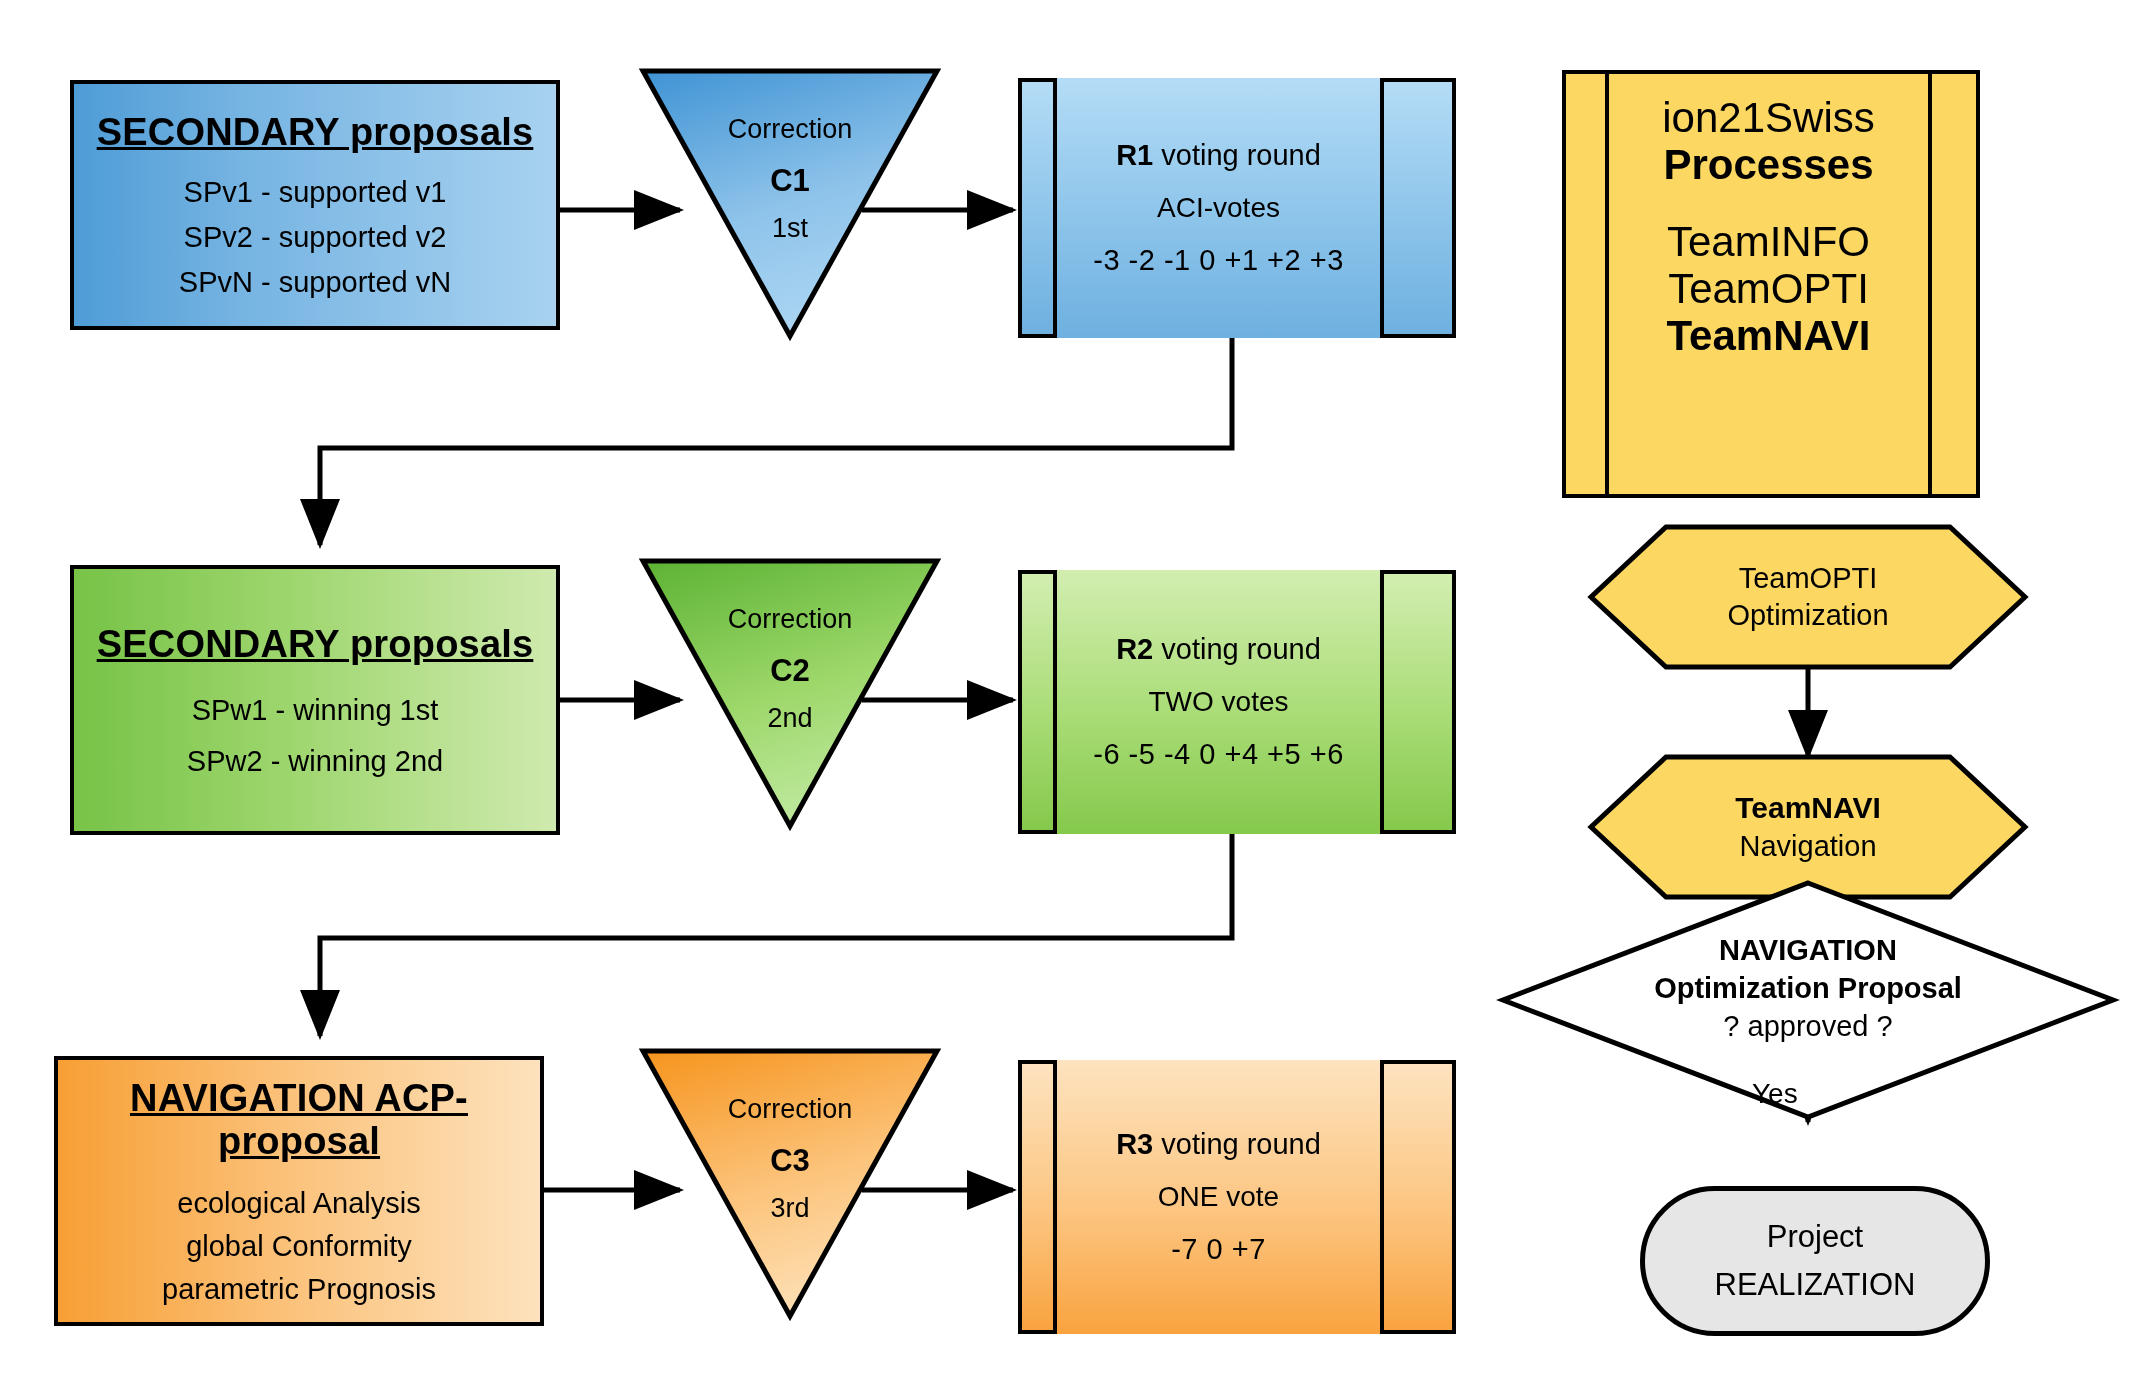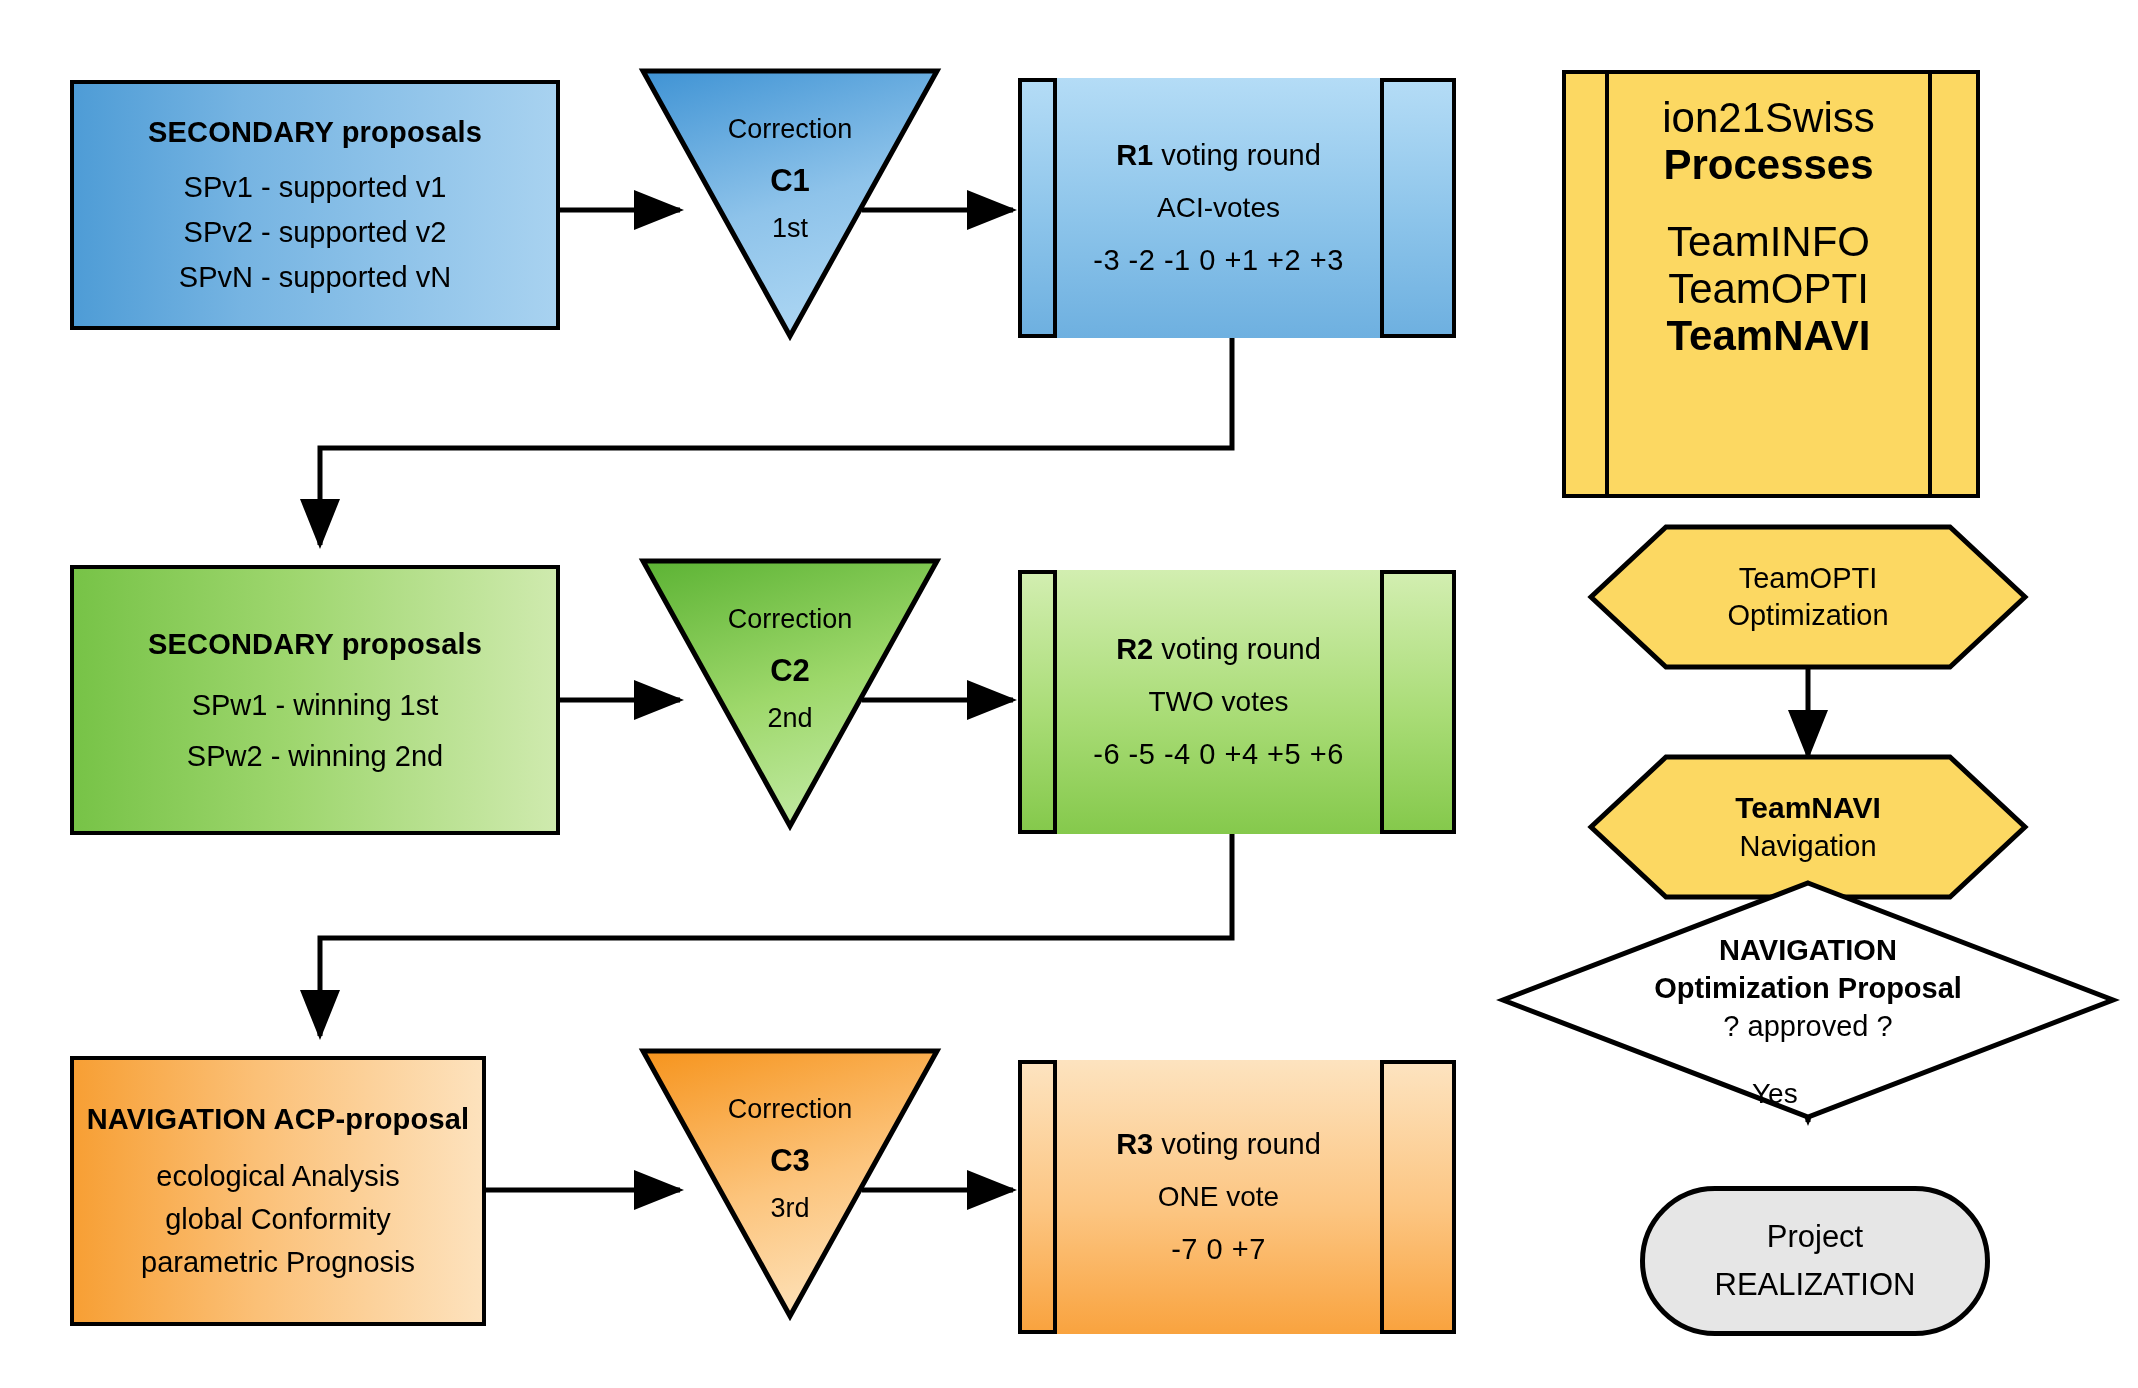--- a/index.html
+++ b/index.html
@@ -5,21 +5,21 @@
   html,body{margin:0;padding:0;background:#ffffff;}
   body{width:2138px;height:1388px;position:relative;overflow:hidden;
        font-family:"Liberation Sans","DejaVu Sans",sans-serif;color:#000;}
   #stage{position:absolute;left:0;top:0;width:2138px;height:1388px;}
 
   .node{position:absolute;box-sizing:border-box;}
 
   
   .rect{border:4px solid #000;display:flex;flex-direction:column;
         align-items:center;justify-content:center;text-align:center;}
-  .rect .ttl{font-weight:bold;font-size:29px;letter-spacing:.2px;}
+  .rect .ttl{font-weight:bold;font-size:38px;letter-spacing:.2px;text-decoration:underline;}
   .rect .ln{font-size:29px;}
 
   .blue-box  {background:linear-gradient(90deg,#4e9cd6 0%,#76b4e2 35%,#a8d2f0 100%);}
   .green-box {background:linear-gradient(90deg,#77c347 0%,#9ed66e 45%,#cfeaae 100%);}
   .orange-box{background:linear-gradient(90deg,#f79f34 0%,#fbc077 45%,#fde2bd 100%);}
 
   
   .vote{border:4px solid #000;position:absolute;display:flex;
         align-items:center;justify-content:center;}
   .vote .inner{position:absolute;top:-4px;bottom:-4px;border-left:4px solid #000;
@@ -161,21 +161,21 @@
   <div class="vote green-vote" style="left:1018px;top:570px;width:430px;height:256px;">
     <div class="inner green-vote" style="left:31px;right:68px;">
       <div class="ttl">
         <b>R2</b><span> voting round</span>
       </div>
       <div class="sub">TWO votes</div>
       <div class="nums">-6 -5 -4  0 +4 +5 +6</div>
     </div>
   </div>
 
-  <div class="node rect orange-box" style="left:70px;top:1056px;width:416px;height:270px;">
+  <div class="node rect orange-box" style="left:54px;top:1056px;width:490px;height:270px;">
     <div class="ttl">NAVIGATION ACP-proposal</div>
     <div class="ln" style="margin-top:24px">ecological Analysis</div>
     <div class="ln" style="margin-top:10px">global Conformity</div>
     <div class="ln" style="margin-top:10px">parametric Prognosis</div>
   </div>
 
   <div class="tri" style="left:640px;top:1048px;width:300px;height:272px;">
     <svg width="300" height="272" style="position:absolute;left:0;top:0;overflow:visible">
       <defs>
         <linearGradient id="gtri3" x1="0" y1="0" x2="0.35" y2="1">

